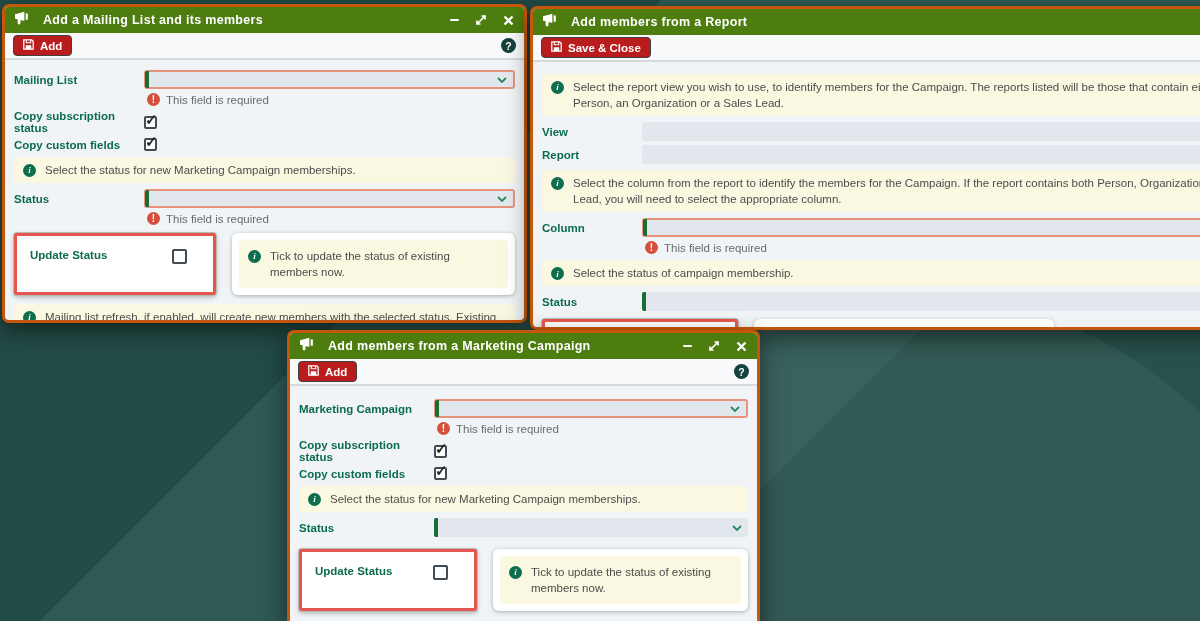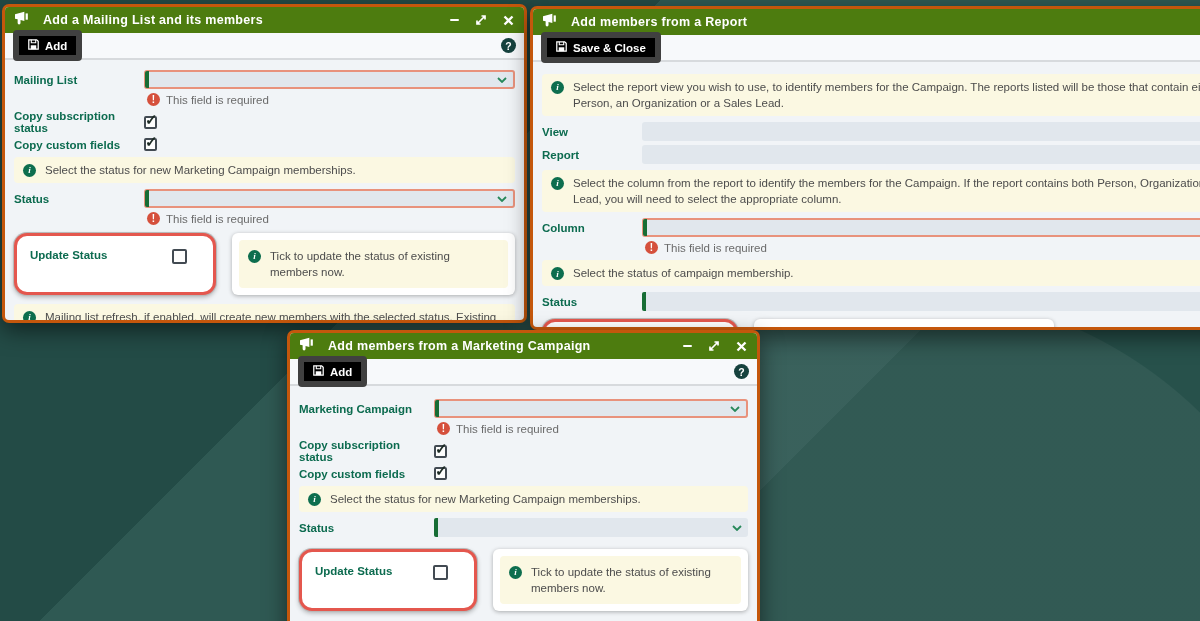--- a/index.html
+++ b/index.html
@@ -18,21 +18,21 @@
   #d3{left:287px;top:330px;width:473px;height:334px;}
 
   .tb{height:26px;background:#4d7c0f;display:flex;align-items:center;padding:0 10px;gap:11px;}
   .tb-title{color:#fff;font-size:12.5px;font-weight:700;letter-spacing:.3px;flex:1;white-space:nowrap;}
   .tb-controls{display:flex;gap:16px;align-items:center;}
   .ctrl{display:flex;align-items:center;justify-content:center;cursor:pointer;}
   .min-bar{width:9px;height:2.5px;background:#fff;border-radius:1px;}
 
   .toolbar{height:27px;background:#f7f9fb;border-bottom:2px solid #d7dadd;display:flex;
            align-items:center;justify-content:space-between;padding:0 8px;}
-  .btn-green{background:#000000;border:6px solid #404040;color:#fff;font-size:11.5px;font-weight:700;
+  .btn-green{background:#b91c1c;border:1px solid #404040;color:#fff;font-size:11.5px;font-weight:700;
              border-radius:4px;padding:3px 9px;display:inline-flex;align-items:center;gap:6px;cursor:pointer;}
   .help{width:15px;height:15px;border-radius:50%;background:#16423e;color:#fff;font-size:10.5px;
         font-weight:700;display:flex;align-items:center;justify-content:center;cursor:pointer;}
 
   .body{padding:6px 9px 8px;}
   #d2 .body{padding-right:22px;}
   .frow{display:flex;align-items:center;margin:4px 0;}
   .flabel{flex:none;color:#0c6b4f;font-size:11.5px;font-weight:700;}
   #d1 .flabel{width:130px;} #d2 .flabel{width:100px;} #d3 .flabel{width:135px;}
 
@@ -55,21 +55,21 @@
   .cb.big{width:15px;height:15px;}
   .cb.checked::after{content:"✓";position:absolute;left:-1px;top:-7px;font-size:15px;font-weight:700;color:#1c2a24;}
 
   .info{background:#fbf8e2;border-radius:4px;padding:5px 9px;display:flex;gap:9px;align-items:flex-start;
         color:#4c4c4c;font-size:11.5px;line-height:1.4;margin:6px 0;}
   .iico{width:13px;height:13px;border-radius:50%;background:#0d6e4e;color:#fff;font-size:9px;font-weight:700;
         display:flex;align-items:center;justify-content:center;flex:none;margin-top:2px;
         font-family:"Liberation Serif",serif;font-style:italic;}
 
   .cards{display:flex;gap:16px;align-items:stretch;margin-top:8px;}
-  .update-card{background:#fff;border:3px solid #e4574e;border-radius:13px;
+  .update-card{background:#fff;border:3px solid #e4574e;border-radius:3px;
         box-shadow:0 0 0 1px #b9b9b9,0 2px 5px rgba(0,0,0,.3);
         padding:13px 26px 24px 13px;display:flex;align-items:flex-start;justify-content:space-between;flex:none;gap:31px;}
   #d1 .update-card{width:202px;} #d2 .update-card{width:196px;} #d3 .update-card{width:178px;}
   .update-label{color:#0c6b4f;font-size:11.5px;font-weight:700;}
   .tick-card{background:#fff;border-radius:6px;box-shadow:0 1px 4px rgba(0,0,0,.3);padding:7px;
         flex:1;display:flex;align-items:center;}
   .tick-card .info{margin:0;flex:1;padding:8px 9px;}
   #d2 .tick-card{flex:0 0 300px;}
 
   .sbar{position:absolute;top:56px;right:3px;bottom:3px;width:11px;background:#474747;border-radius:2px;

